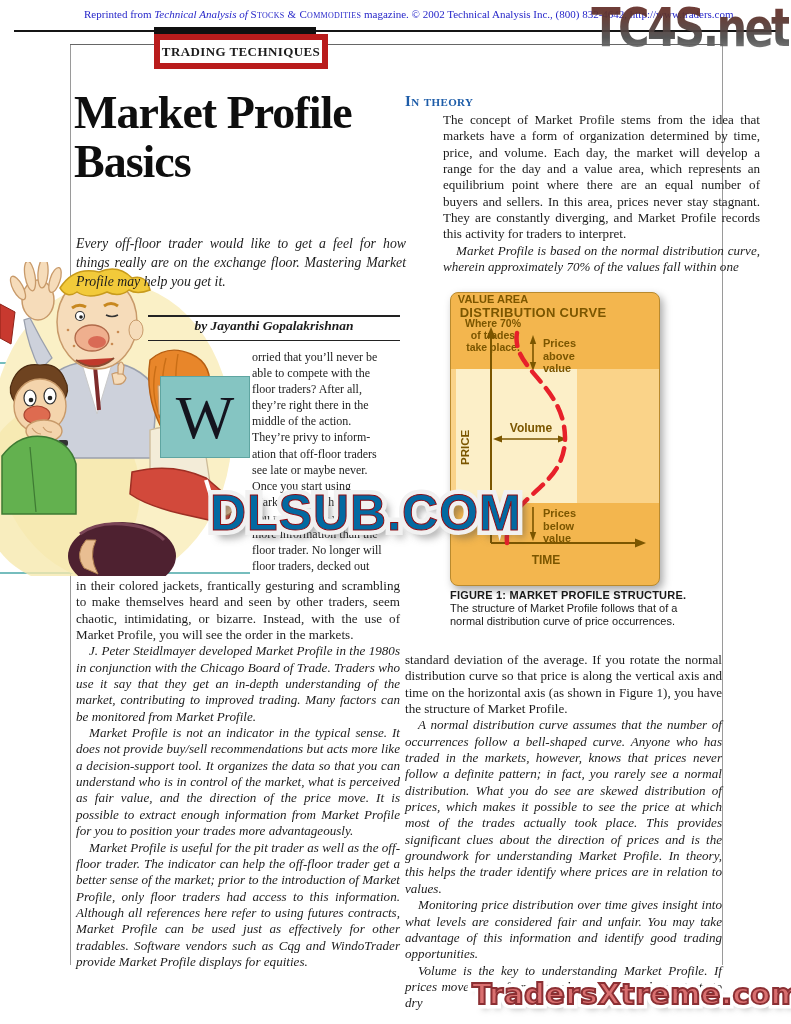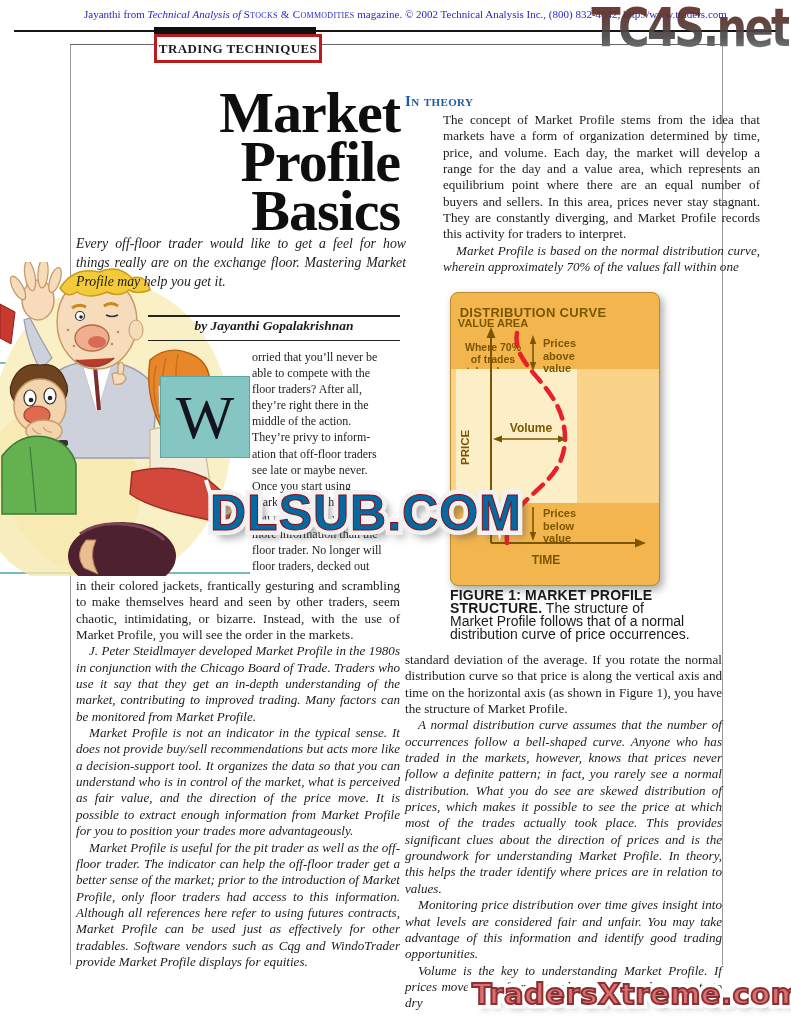--- a/index.html
+++ b/index.html
@@ -8,34 +8,34 @@
   .abs{position:absolute;}
 
   
   .reprint-line{top:8px;left:84px;width:560px;font-size:11px;color:#2626C9;
                 font-family:"Liberation Serif",serif;white-space:nowrap;z-index:6;}
   .reprint-line .ital{font-style:italic;}
   .reprint-line .caps{font-variant:small-caps;letter-spacing:.3px;}
   .rule-top{top:30px;left:14px;width:762px;height:2px;background:#151515;z-index:4;}
   .rule-top2{top:44px;left:70px;width:653px;height:1px;background:#666;z-index:4;}
   .section-bar{top:27px;left:154px;width:162px;height:7px;background:#101010;z-index:5;}
-  .section-box{top:34px;left:154px;width:162px;height:23px;background:#fff;border:3px solid #b91c1c;
+  .section-box{top:34px;left:154px;width:162px;height:23px;background:#fff;border:6px solid #b91c1c;
                z-index:5;display:flex;align-items:center;justify-content:center;}
   .section-box span{font-weight:bold;font-size:13px;letter-spacing:.4px;}
 
   .tc4s{top:-2px;right:2px;font-family:"DejaVu Sans",sans-serif;font-weight:bold;font-size:50px;
         letter-spacing:-3px;transform:scaleX(.86) scaleY(1.05);transform-origin:right top;
         background:linear-gradient(180deg,#6E2A24 0%,#5a342e 35%,#4a4a4a 65%,#909090 100%);
         -webkit-background-clip:text;background-clip:text;color:transparent;opacity:.93;z-index:25;}
 
   .vrule-left{top:44px;left:70px;width:1px;height:921px;background:#9a9a9a;z-index:1;}
   .vrule-right{top:44px;left:722px;width:1px;height:921px;background:#9a9a9a;z-index:1;}
 
   
-  .title{top:88px;left:74px;width:326px;text-align:right;font-weight:bold;font-size:58px;
+  .title{top:88px;left:74px;width:326px;text-align:left;font-weight:bold;font-size:46px;
          line-height:49px;color:#0e0e0e;z-index:5;letter-spacing:-1px;}
   .deck{top:234px;left:76px;width:330px;font-style:italic;font-size:13.8px;line-height:19px;
         text-align:justify;z-index:5;}
   .byline-rule-a{top:315px;left:148px;width:252px;height:2px;background:#222;z-index:5;}
   .byline-rule-b{top:340px;left:148px;width:252px;height:1px;background:#222;z-index:5;}
   .byline{top:318px;left:148px;width:252px;text-align:center;font-weight:bold;font-style:italic;
           font-size:13.5px;z-index:5;}
 
   .teal-h1{top:362px;left:0;width:162px;height:2px;background:#76BDBD;z-index:1;}
   .teal-h2{top:572px;left:0;width:250px;height:2px;background:#76BDBD;z-index:1;}
@@ -61,44 +61,44 @@
   .fig-mid{position:absolute;left:0;top:76px;width:208px;height:134px;background:#FAD389;}
   .fig-cream{position:absolute;left:5px;top:76px;width:121px;height:134px;background:#FCEFC8;}
   .fig-title{position:absolute;top:12px;left:0;width:164px;text-align:center;font-family:"Liberation Sans",sans-serif;
              font-weight:bold;font-size:13px;color:#7B5600;letter-spacing:.3px;}
   .fig-label{position:absolute;font-family:"Liberation Sans",sans-serif;font-weight:bold;
              color:#7B5600;white-space:pre-line;}
   .fig-above{top:44px;left:92px;font-size:11px;line-height:12.5px;}
   .fig-below{top:214px;left:92px;font-size:11px;line-height:12.5px;}
   .fig-volume{top:128px;left:44px;width:72px;text-align:center;font-size:12px;}
   .fig-va{top:124px;left:120px;width:84px;text-align:center;}
-  .fig-va .t{font-size:11px;font-weight:bold;margin-top:24px;}
+  .fig-va .t{font-size:11px;font-weight:bold;}
   .fig-va .b{font-size:10.5px;font-weight:bold;margin-top:12px;}
   .fig-svg{position:absolute;left:0;top:0;}
   .caption{top:589px;left:450px;width:240px;font-family:"Liberation Sans",sans-serif;
-           font-size:14px;line-height:13px;color:#1a1a1a;z-index:5;}
+           font-size:11px;line-height:13px;color:#1a1a1a;z-index:5;}
   .caption b{letter-spacing:.2px;}
 
   
   .dlsub{top:484px;left:210px;font-family:Liberation Sans, sans-serif;font-weight:bold;font-size:50px;
          letter-spacing:1px;color:#0369a1;-webkit-text-stroke:1px #8E0B12;z-index:30;}
   .dlsub::before{content:attr(data-text);position:absolute;left:0;top:0;color:#C5121B;
          -webkit-text-stroke:10px #f1f1f1;text-shadow:6px 7px 9px rgba(70,70,70,.65);z-index:-1;}
   .txtreme{top:977px;left:472px;font-family:"DejaVu Sans",sans-serif;font-weight:bold;font-size:29px;
          letter-spacing:.5px;color:#D97070;-webkit-text-stroke:2px #8B2F33;z-index:30;}
   .txtreme::before{content:attr(data-text);position:absolute;left:0;top:0;color:#D97070;
          -webkit-text-stroke:9px #ffffff;text-shadow:4px 5px 6px rgba(90,90,90,.55);z-index:-1;}
 </style>
 </head>
 <body>
 
 <div id="page">
 
   <div class="abs reprint-line">
-    <span>Jayanthi from </span><span class="ital">Technical Analysis of </span><span class="caps">Stocks &amp; Commodities</span><span> magazine. © 2002 Technical Analysis Inc., (800) 832-4642, http://www.traders.com</span>
+    <span>Reprinted from </span><span class="ital">Technical Analysis of </span><span class="caps">Stocks &amp; Commodities</span><span> magazine. © 2002 Technical Analysis Inc., (800) 832-4642, http://www.traders.com</span>
   </div>
   <div class="abs rule-top"></div>
   <div class="abs rule-top2"></div>
   <div class="abs section-bar"></div>
   <div class="abs section-box">
     <span>TRADING TECHNIQUES</span>
   </div>
   <div class="abs tc4s">TC4S.net</div>
 
   <div class="abs vrule-left"></div>

